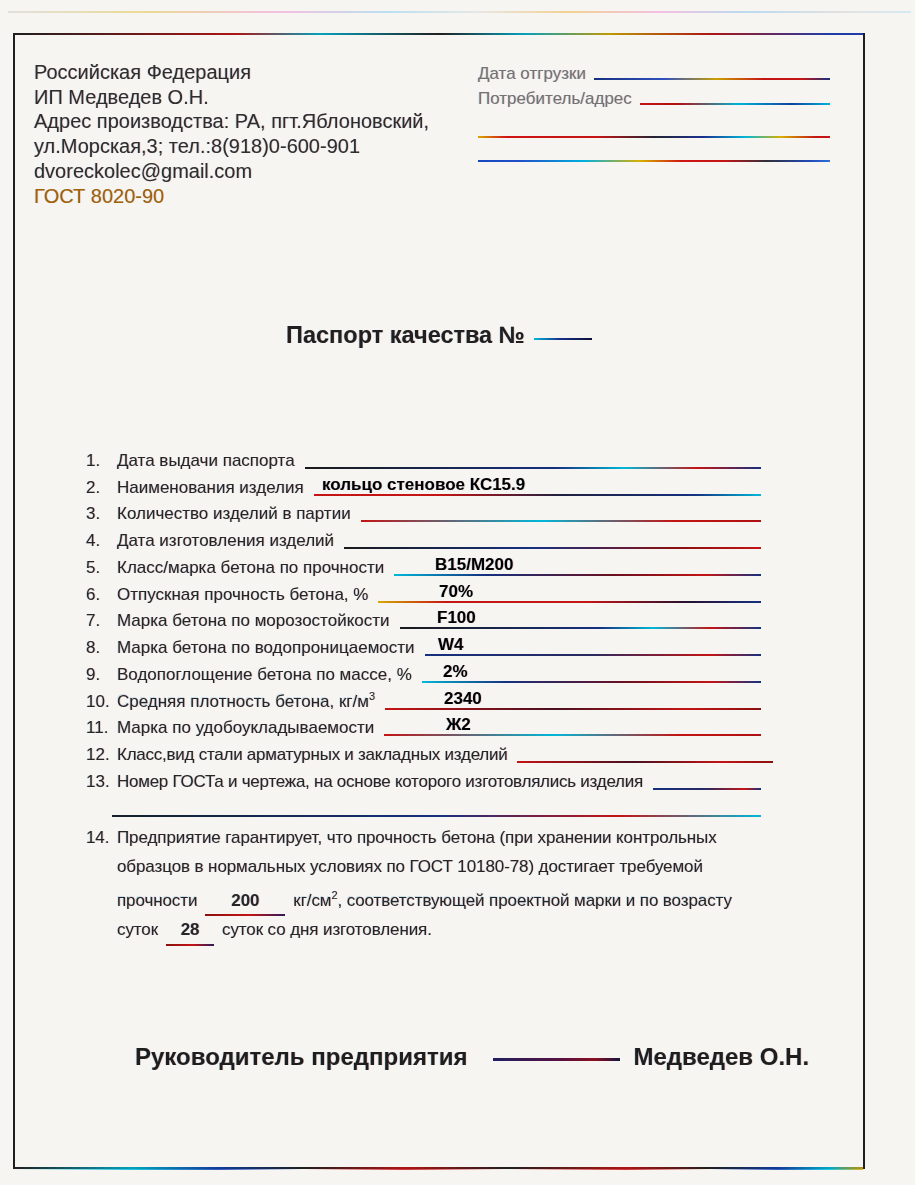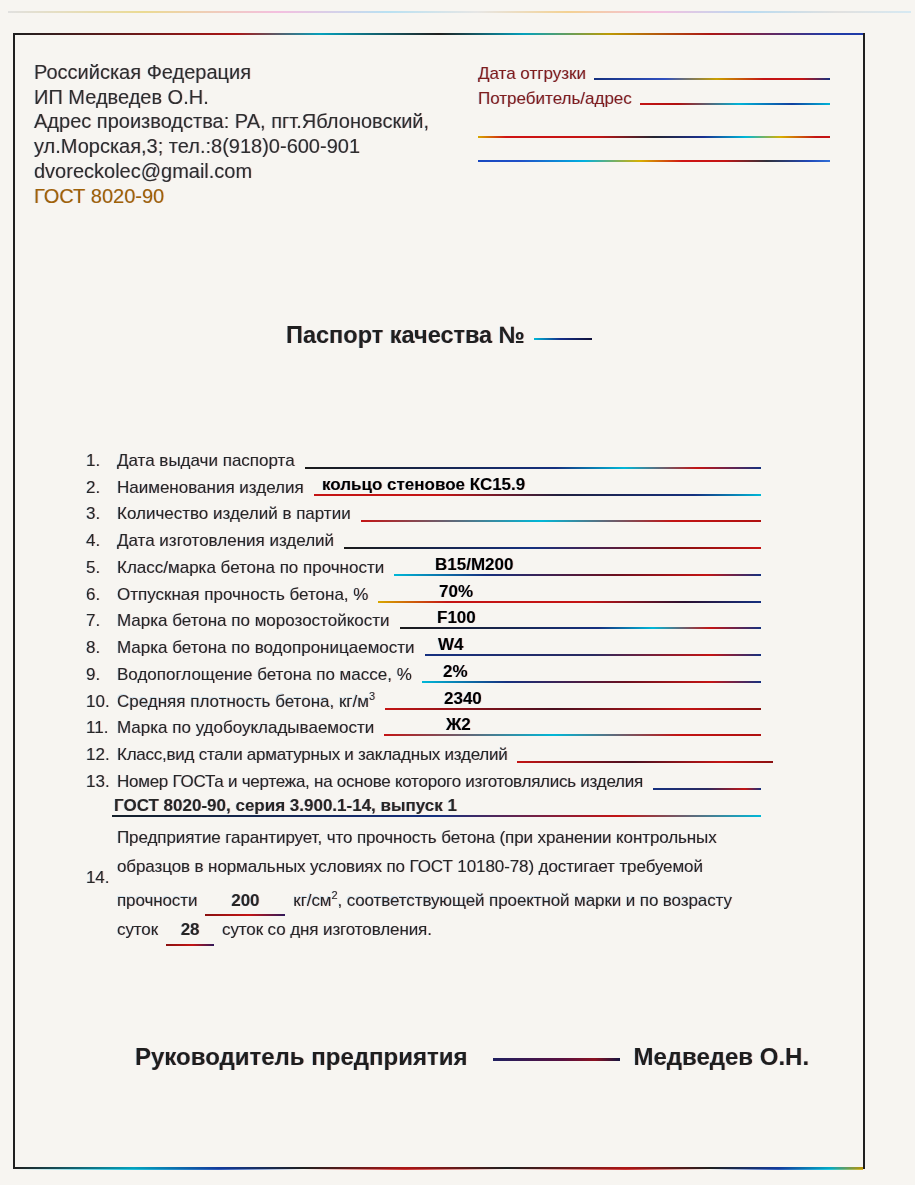--- a/index.html
+++ b/index.html
@@ -27,21 +27,21 @@
   }
   .sheet::after{
     content:"";position:absolute;bottom:-2.5px;left:0;right:0;height:2.5px;
     background:linear-gradient(90deg,rgba(0,0,0,0) 0%,#00b8d8 14%,#1040b0 24%,rgba(0,0,0,0) 34%,#c41414 46%,rgba(0,0,0,0) 58%,#c41414 72%,rgba(0,0,0,0) 82%,#1040b0 90%,#00c0e0 96%,#d8a800 100%);
     opacity:.85;
   }
 
   
   .hdr-left{position:absolute;left:19px;top:25px;font-size:20px;line-height:24.7px;color:#2e2e2e;}
   .hdr-left .h-line:last-child{font-weight:400;color:#a16207;}
-  .hdr-right{position:absolute;left:463px;top:25px;width:352px;font-size:17px;color:#7f1d1d;}
+  .hdr-right{position:absolute;left:463px;top:25px;width:352px;font-size:17px;color:#737373;}
   .hr-row{display:flex;align-items:flex-end;height:25.5px;}
   .hr-row .hr-label{white-space:nowrap;padding-bottom:2px;}
   .hr-row .hline{flex:1;height:2px;margin:0 0 6px 8px;}
   .hr-row.blank{height:24px;}
   .hr-row.blank .hline{margin-left:0;height:2.5px;}
   .hr-row.gap{margin-top:9px;}
   .hlA{background:linear-gradient(90deg,#15307f,#3050c0 30%,#caa000 52%,#c41414 72%,#c41414 88%,#15307f 100%);}
   .hlB{background:linear-gradient(90deg,#c41414 0%,#b01010 20%,#00b4d8 52%,#1040a0 80%,#00b4d8 100%);}
   .hlC{background:linear-gradient(90deg,#d8a800 0%,#d01414 8%,#c41414 34%,#242430 50%,#1a3090 64%,#00b8d8 76%,#d8b000 86%,#c41414 96%);}
   .hlD{background:linear-gradient(90deg,#1848c0 0%,#2050c8 12%,#00b0e0 30%,#d8b000 46%,#d01414 58%,#c41414 70%,#30303a 82%,#2048b8 94%,#3070d8 100%);}
@@ -70,21 +70,21 @@
   .lnC{background:linear-gradient(90deg,#c41414,#00b8d8 45%,#c41414 78%,#b01010 100%);}
   .lnD{background:linear-gradient(90deg,#1a1a1a,#15307f 45%,#8a1010 80%,#c41414 100%);}
   .lnE{background:linear-gradient(90deg,#00b8d8,#15307f 25%,#6a1020 60%,#c41414 85%,#15307f 100%);}
   .lnF{background:linear-gradient(90deg,#d8a800,#c41414 18%,#c41414 55%,#2a1030 80%,#15307f 100%);}
   .lnG{background:linear-gradient(90deg,#c41414,#4a1020 45%,#c41414 80%,#8a1010 100%);}
   .lnH{background:linear-gradient(90deg,#15307f,#2a2a60 50%,#c41414 85%,#15307f 100%);}
   .lnI{background:linear-gradient(90deg,#15202a,#15307f 50%,#c41414 78%,#00b8d8 100%);}
 
   
   .para{position:absolute;left:71px;top:789px;width:690px;display:flex;font-size:17px;letter-spacing:-0.1px;}
-  .para .num{flex:none;width:31px;line-height:28.5px;margin-top:40px;}
+  .para .num{flex:none;width:31px;line-height:28.5px;}
   .para .pbody{flex:1;line-height:28.5px;}
   .para .pbody sup{font-size:11px;}
   .ival{display:inline-block;text-align:center;font-weight:700;margin:0 8px;padding:0 2px 1px;
     background:linear-gradient(90deg,#8a1010,#c41414 55%,#30185a 100%) bottom/100% 2px no-repeat;}
   .w200{min-width:76px;}
   .w28{min-width:44px;}
 
   
   .footer{position:absolute;left:99px;top:1008px;font-size:24px;font-weight:700;color:#1e1e1e;white-space:nowrap;margin-left:21px;}
   .f-line{display:inline-block;width:127px;height:3px;margin:0 13px 0 26px;vertical-align:4px;
@@ -235,21 +235,20 @@
 
     <div class="row tight">
       <span class="num">13.</span>
       <span class="label">Номер ГОСТа и чертежа, на основе которого изготовлялись изделия</span>
       <span class="fill">
           <i class="ln lnH"></i>
         </span>
     </div>
 
     <div class="row13b">
-      <span class="val">ГОСТ 8020-90, серия 3.900.1-14, выпуск 1</span>
       <i class="ln lnI"></i>
     </div>
 
   </div>
 
   <div class="para">
     <span class="num">14.</span>
     <div class="pbody">
       <div>Предприятие гарантирует, что прочность бетона (при хранении контрольных</div>
       <div>образцов в нормальных условиях по ГОСТ 10180-78) достигает требуемой</div>

